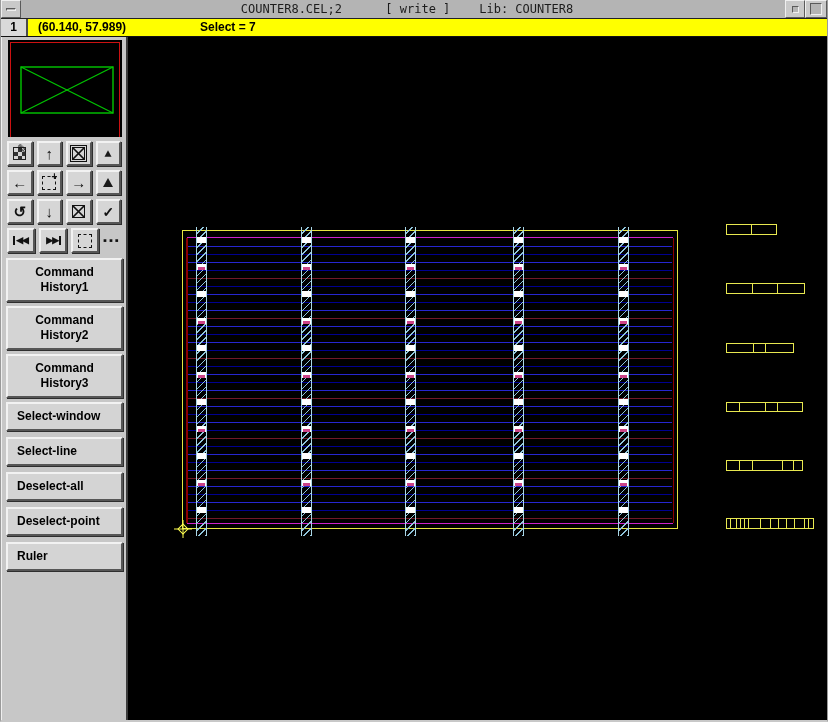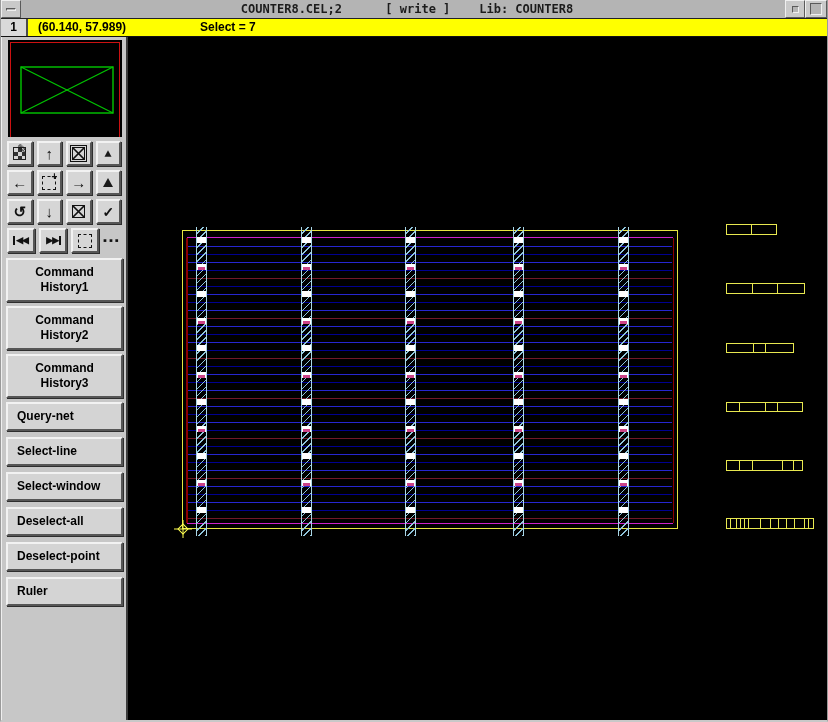--- a/index.html
+++ b/index.html
@@ -10,21 +10,21 @@
   
   .titlebar{height:19px;background:#b4b4b4;display:flex;align-items:stretch;
     border-bottom:1px solid #222;flex:0 0 auto;}
   .tb-btn{width:20px;background:#c9c9c9;border:1px solid;border-color:#efefef #5a5a5a #5a5a5a #efefef;
     display:flex;align-items:center;justify-content:center;cursor:pointer;}
   .tb-btn .dash{width:10px;height:3px;background:#b4b4b4;border:1px solid;border-color:#5a5a5a #efefef #efefef #5a5a5a;}
   .tb-btn .sq{background:#b4b4b4;border:1px solid;border-color:#5a5a5a #efefef #efefef #5a5a5a;}
   .sq.small{width:7px;height:7px;}
   .sq.big{width:12px;height:12px;}
   .tb-title{flex:1;text-align:center;font-family:"DejaVu Sans Mono",monospace;
-    font-size:12px;font-weight:bold;color:#1c1c1c;line-height:18px;white-space:pre;overflow:hidden;margin-left:8px;}
+    font-size:12px;font-weight:normal;color:#1c1c1c;line-height:18px;white-space:pre;overflow:hidden;margin-left:8px;}
   
   .statusbar{height:18px;background:#ffff00;display:flex;align-items:stretch;flex:0 0 auto;
     border-bottom:1px solid #111;font-weight:bold;font-size:12px;color:#000;}
   .sb-num{width:27px;background:#d9d9d9;border-right:2px solid #4c4c4c;text-align:center;line-height:16px;cursor:pointer;}
   .sb-coords{margin-left:10px;line-height:17px;width:138px;}
   .sb-select{margin-left:24px;line-height:17px;}
   
   .bodyrow{flex:1;display:flex;min-height:0;}
   .sidebar{width:127px;flex:0 0 auto;background:#c7c7c7;border-right:2px solid #3c3c3c;
     border-left:1px solid #efefef;padding:1px 0 0 0;overflow:hidden;}
@@ -196,23 +196,22 @@
             </span>
           </div>
         </div>
       <div class="btn-list" id="btn-list">
           <div class="cmd-btn center">Command
 History1</div>
           <div class="cmd-btn center">Command
 History2</div>
           <div class="cmd-btn center">Command
 History3</div>
-          <div class="cmd-btn">Query-net</div>
+          <div class="cmd-btn">Select-window</div>
           <div class="cmd-btn">Select-line</div>
-          <div class="cmd-btn">Select-window</div>
           <div class="cmd-btn">Deselect-all</div>
           <div class="cmd-btn">Deselect-point</div>
           <div class="cmd-btn">Ruler</div>
         </div>
     </div>
 
     <div class="canvas" id="canvas">
         <div class="abs" style="left: 54px; top: 193px; width: 496px; height: 299px; border: 1px solid rgb(230, 230, 64);">
           <div class="abs" style="left: 4px; right: 4px; top: 6px; height: 1px; background: rgb(204, 34, 204);"></div>
           <div class="abs" style="left: 4px; right: 4px; bottom: 4px; height: 1px; background: rgb(204, 34, 204);"></div>

